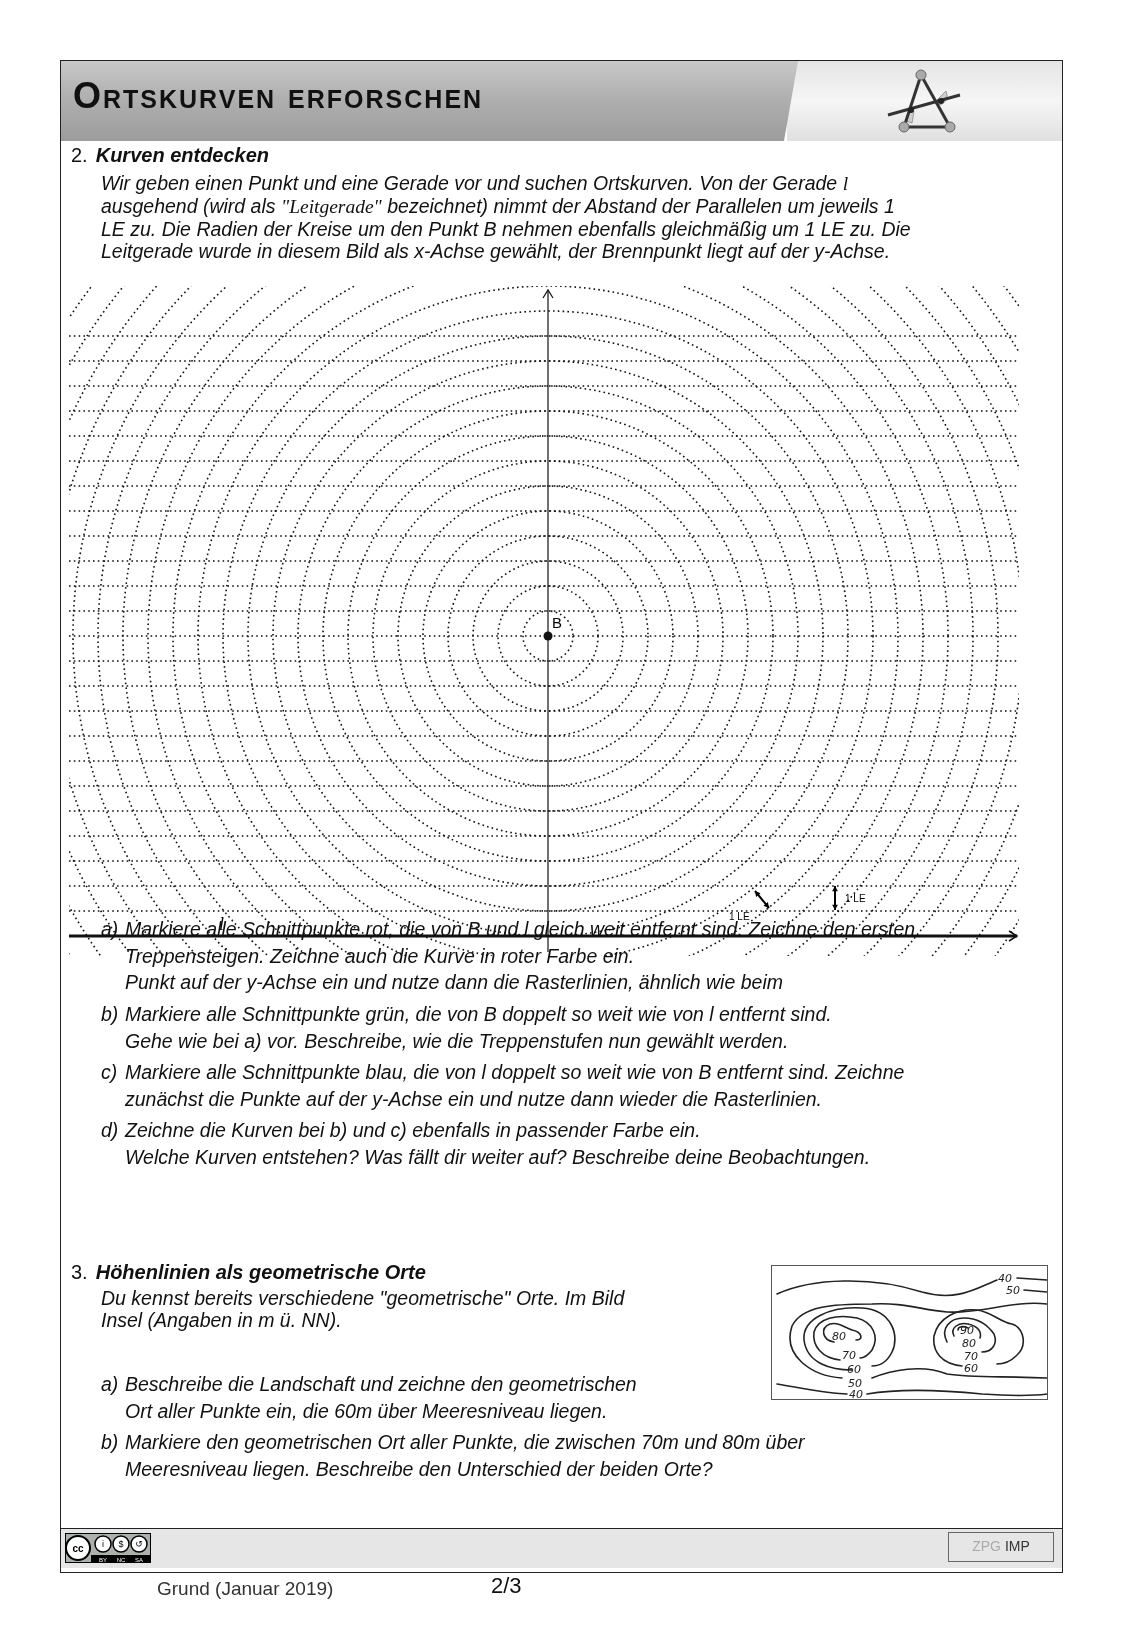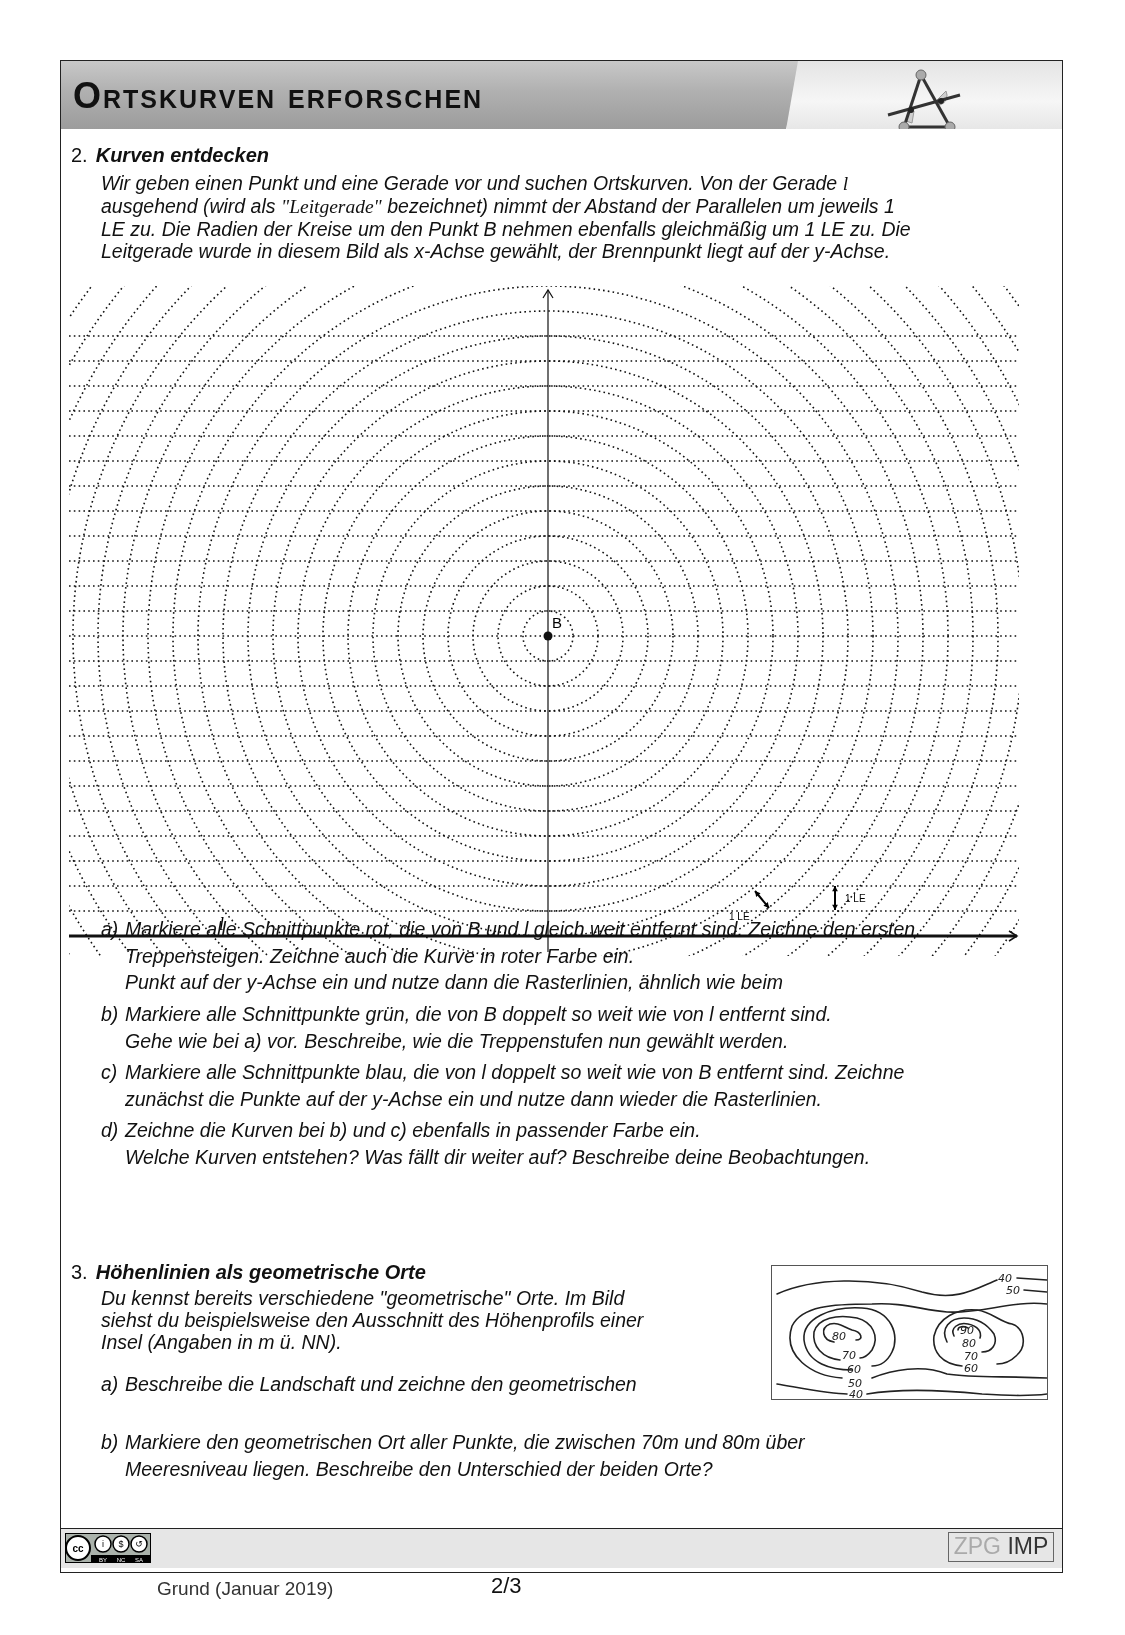--- a/index.html
+++ b/index.html
@@ -1,33 +1,33 @@
 <!DOCTYPE html>
 <html><head>
 <meta charset="utf-8">
 <style>
   html, body { margin: 0; padding: 0; background: #ffffff; }
   body { width: 1125px; height: 1635px; position: relative; overflow: hidden; font-family: "Liberation Sans", sans-serif; color: #111; }
   .frame { position: absolute; left: 60px; top: 60px; width: 1003px; height: 1513px; border: 1.5px solid #222; box-sizing: border-box; }
-  .header { position: absolute; left: 0; top: 0; width: 100%; height: 68px; background: linear-gradient(180deg, #c8c8c8 0%, #b0b0b0 45%, #9c9c9c 100%); overflow: hidden; }
+  .header { position: absolute; left: 0; top: 0; width: 100%; height: 80px; background: linear-gradient(180deg, #c8c8c8 0%, #b0b0b0 45%, #9c9c9c 100%); overflow: hidden; }
   .header-right { position: absolute; right: 0; top: 0; width: 275px; height: 80px; background: linear-gradient(180deg, #e4e4e4 0%, #f6f6f6 50%, #e0e0e0 100%); clip-path: polygon(14px 0, 100% 0, 100% 100%, 0 100%); border-left: 3px solid #fff; }
   .title { position: absolute; left: 12px; top: 14px; font-size: 36px; font-weight: bold; letter-spacing: 2px; font-variant: small-caps; color: #111; }
   .logo { position: absolute; right: 80px; top: 4px; }
   .section-head { position: absolute; font-size: 20px; font-style: italic; font-weight: bold; }
   .section-num { font-style: normal; font-weight: normal; margin-right: 8px; }
   .para { position: absolute; font-size: 19.5px; font-style: italic; line-height: 22px; }
   .serif { font-family: "Liberation Serif", serif; }
   .task { position: absolute; font-size: 19.5px; font-style: italic; line-height: 26.5px; }
   .task .lbl { position: absolute; left: -24px; }
   .graph { position: absolute; left: 8px; top: 215px; }
   .contour { position: absolute; left: 710px; top: 1204px; width: 275px; height: 133px; border: 1.5px solid #555; background: #fff; }
   .footer { position: absolute; left: 0; bottom: 4px; width: 100%; height: 40px; background: #e6e6e6; border-top: 1.5px solid #222; box-sizing: border-box; padding-left: 19px; }
   .footer-author { position: absolute; left: 96px; top: 8px; font-size: 19px; color: #333; margin-top: 41px; }
   .footer-page { position: absolute; left: 430px; top: 8px; font-size: 22px; color: #111; margin-top: 36px; }
-  .footer-badge { position: absolute; right: 8px; top: 3px; width: 106px; height: 30px; border: 1.5px solid #666; box-sizing: border-box; font-size: 23px; text-align: center; line-height: 27px; }
+  .footer-badge { position: absolute; right: 8px; top: 3px; width: 106px; height: 30px; border: 1.5px solid #666; box-sizing: border-box; font-size: 14px; text-align: center; line-height: 27px; }
   .badge-zpg { color: #aaa; }
   .badge-imp { color: #333; }
   .cc { position: absolute; left: 4px; top: 4px; }
 </style>
 </head>
 <body>
 
 <div class="frame">
 
   <div class="header">
@@ -161,26 +161,26 @@
     <span class="lbl">d)</span>
     <div>Zeichne die Kurven bei b) und c) ebenfalls in passender Farbe ein.</div>
     <div>Welche Kurven entstehen? Was fällt dir weiter auf? Beschreibe deine Beobachtungen.</div>
   </div>
 
   <div class="section-head" style="left:10px; top:1200px;">
     <span class="section-num">3.</span><span>Höhenlinien als geometrische Orte</span>
   </div>
   <div class="para" style="left:40px; top:1226px; width:640px;">
     <div>Du kennst bereits verschiedene "geometrische" Orte. Im Bild</div>
-    <div>siehst du beispielsweise den Ausschnitt des Höhenprofils einer</div>
     <div>Insel (Angaben in m ü. NN).</div>
   </div>
   <div class="task" style="left:64px; top:1310px; width:620px;">
     <span class="lbl">a)</span>
     <div>Beschreibe die Landschaft und zeichne den geometrischen</div>
+    <div>Ort aller Punkte ein, die 60m über Meeresniveau liegen.</div>
   </div>
   <div class="task" style="left:64px; top:1368px; width:940px;">
     <span class="lbl">b)</span>
     <div>Markiere den geometrischen Ort aller Punkte, die zwischen 70m und 80m über</div>
     <div>Meeresniveau liegen. Beschreibe den Unterschied der beiden Orte?</div>
   </div>
 
   <svg class="contour" viewBox="0 0 275 133">
     <g fill="none" stroke="#222" stroke-width="1.6" stroke-linecap="round">
       <path d="M5 28 C40 12, 100 10, 150 26 C185 36, 205 22, 225 14"></path>

